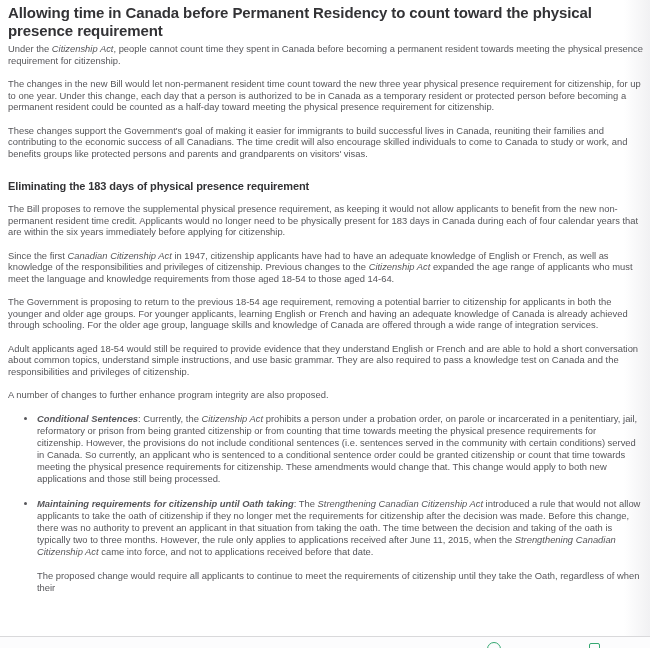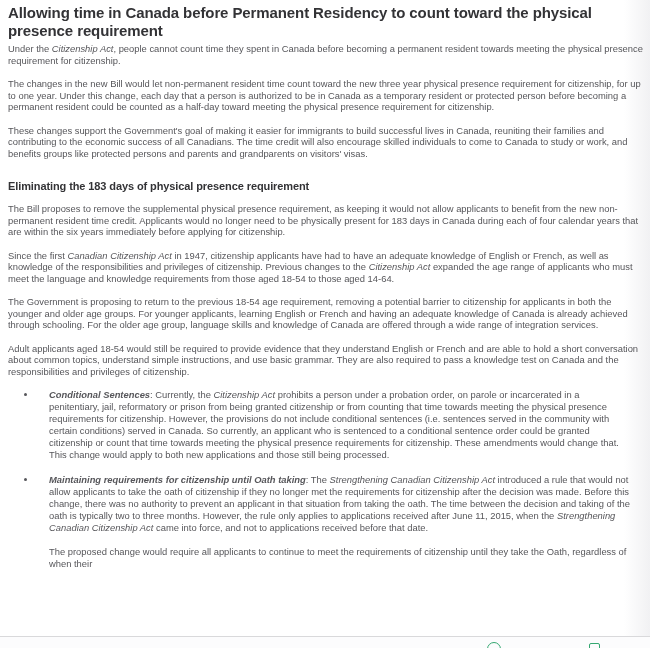--- a/index.html
+++ b/index.html
@@ -45,21 +45,21 @@
     padding: 0 0 0 29px;
     list-style: disc outside;
     color: #56565a;
   }
   ul.bullets li {
     font-size: 9.4px;
     line-height: 12px;
     color: #56565a;
     margin: 0 0 13px 0;
   }
-  .li-p { margin: 12px; }
+  .li-p { margin: 0; }
   .li-p + .li-p { margin-top: 12px; }
   .s-i  { font-style: italic; }
   .s-bi { font-style: italic; font-weight: bold; }
   .footer-bar {
     position: absolute;
     left: 0;
     bottom: 0;
     width: 650px;
     height: 11px;
     background: #fcfcfd;
@@ -103,20 +103,21 @@
       <section>
         <h2 class="doc-h2">Eliminating the 183 days of physical presence requirement</h2>
         <p class="para"><span>The Bill proposes to remove the supplemental physical presence requirement, as keeping it would not allow applicants to benefit from the new non-permanent resident time credit. Applicants would no longer need to be physically present for 183 days in Canada during each of four calendar years that are within the six years immediately before applying for citizenship.</span></p>
       </section>
       <section>
         <p class="para"><span>Since the first </span><span class="s-i">Canadian Citizenship Act</span><span> in 1947, citizenship applicants have had to have an adequate knowledge of English or French, as well as knowledge of the responsibilities and privileges of citizenship. Previous changes to the </span><span class="s-i">Citizenship Act</span><span> expanded the age range of applicants who must meet the language and knowledge requirements from those aged 18-54 to those aged 14-64.</span></p>
         <p class="para"><span>The Government is proposing to return to the previous 18-54 age requirement, removing a potential barrier to citizenship for applicants in both the younger and older age groups. For younger applicants, learning English or French and having an adequate knowledge of Canada is already achieved through schooling. For the older age group, language skills and knowledge of Canada are offered through a wide range of integration services.</span></p>
         <p class="para"><span>Adult applicants aged 18-54 would still be required to provide evidence that they understand English or French and are able to hold a short conversation about common topics, understand simple instructions, and use basic grammar. They are also required to pass a knowledge test on Canada and the responsibilities and privileges of citizenship.</span></p>
       </section>
       <section>
+        <p class="para"><span>A number of changes to further enhance program integrity are also proposed.</span></p>
         <ul class="bullets">
           <li>
             <div class="li-p"><span class="s-bi">Conditional Sentences</span><span>: Currently, the </span><span class="s-i">Citizenship Act</span><span> prohibits a person under a probation order, on parole or incarcerated in a penitentiary, jail, reformatory or prison from being granted citizenship or from counting that time towards meeting the physical presence requirements for citizenship. However, the provisions do not include conditional sentences (i.e. sentences served in the community with certain conditions) served in Canada.  So currently, an applicant who is sentenced to a conditional sentence order could be granted citizenship or count that time towards meeting the physical presence requirements for citizenship. These amendments would change that.  This change would apply to both new applications and those still being processed.</span></div>
           </li>
           <li>
             <div class="li-p"><span class="s-bi">Maintaining requirements for citizenship until Oath taking</span><span>: The </span><span class="s-i">Strengthening Canadian Citizenship Act</span><span> introduced a rule that would not allow applicants to take the oath of citizenship if they no longer met the requirements for citizenship after the decision was made. Before this change, there was no authority to prevent an applicant in that situation from taking the oath. The time between the decision and taking of the oath is typically two to three months. However, the rule only applies to applications received after June 11, 2015, when the </span><span class="s-i">Strengthening Canadian Citizenship Act</span><span> came into force, and not to applications received before that date.</span></div>
             <div class="li-p"><span>The proposed change would require all applicants to continue to meet the requirements of citizenship until they take the Oath, regardless of when their</span></div>
           </li>
         </ul>
       </section>

